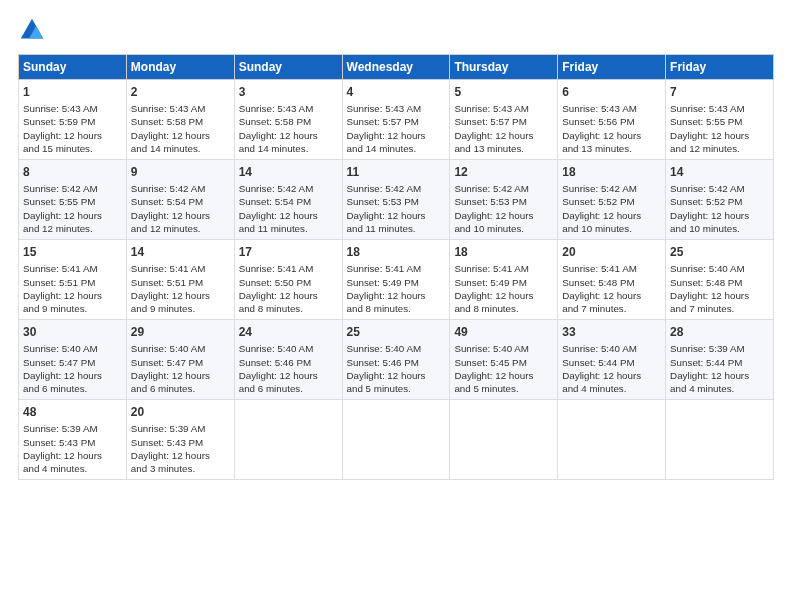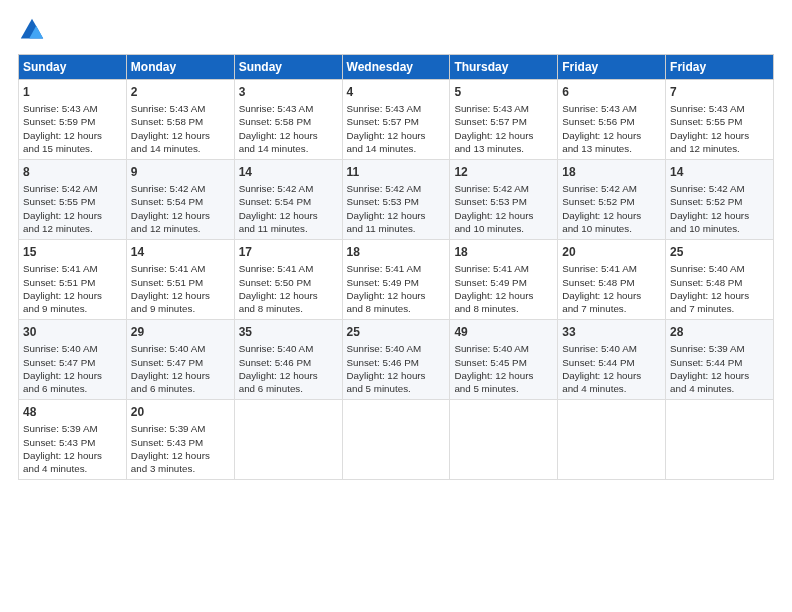--- a/index.html
+++ b/index.html
@@ -292,21 +292,21 @@
 and 6 minutes.</div>
           </td>
           <td>
             <span class="day-num">29</span>
             <div class="cell-text" style="white-space: pre-line;">Sunrise: 5:40 AM
 Sunset: 5:47 PM
 Daylight: 12 hours
 and 6 minutes.</div>
           </td>
           <td>
-            <span class="day-num">35</span>
+            <span class="day-num">24</span>
             <div class="cell-text" style="white-space: pre-line;">Sunrise: 5:40 AM
 Sunset: 5:46 PM
 Daylight: 12 hours
 and 6 minutes.</div>
           </td>
           <td>
             <span class="day-num">25</span>
             <div class="cell-text" style="white-space: pre-line;">Sunrise: 5:40 AM
 Sunset: 5:46 PM
 Daylight: 12 hours

